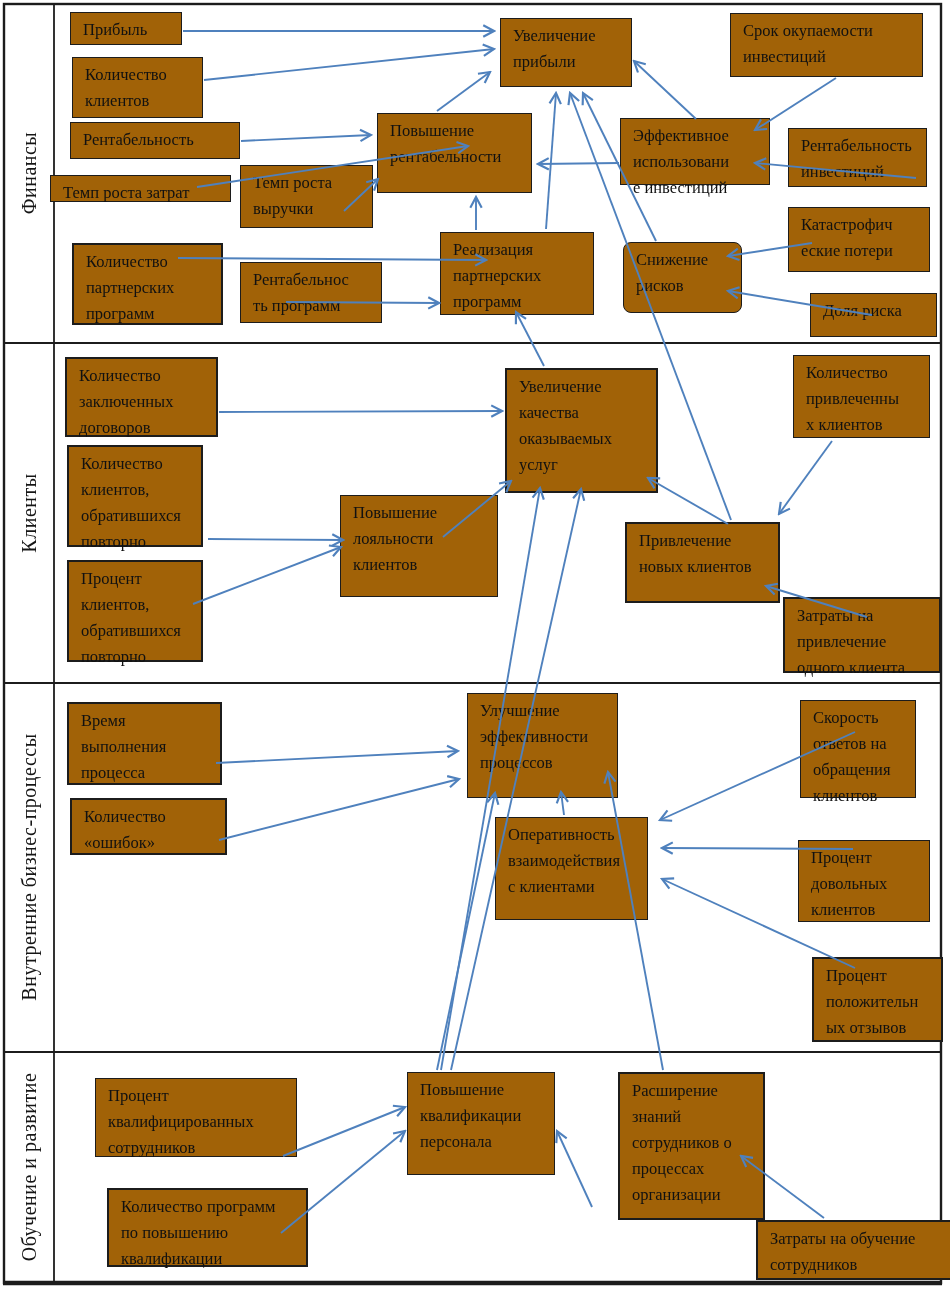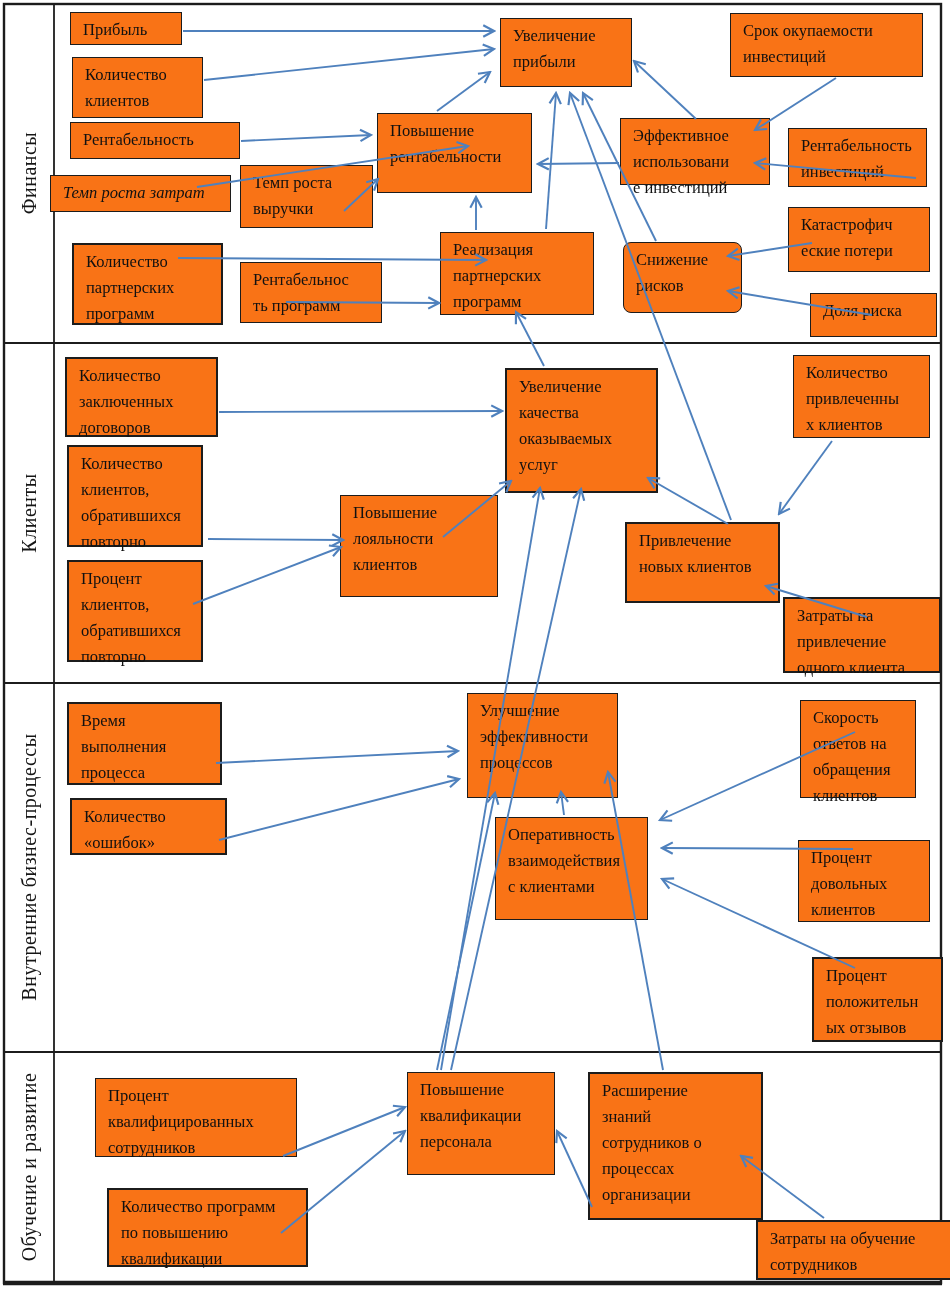--- a/index.html
+++ b/index.html
@@ -3,21 +3,21 @@
 <meta charset="utf-8">
 <style>
   html,body{margin:0;padding:0;background:#ffffff;}
   #stage{
     position:relative;width:950px;height:1292px;background:#ffffff;
     font-family:"Liberation Serif","DejaVu Serif",serif;color:#111;
     overflow:hidden;
   }
   svg.layer{position:absolute;left:0;top:0;pointer-events:none;}
   .box{
-    position:absolute;box-sizing:border-box;background:#f97316;
+    position:absolute;box-sizing:border-box;background:#a16207;
     border:1.6px solid #1c1c1c;
     font-size:16.5px;line-height:26px;
     padding:4px 6px 2px 12px;
     white-space:pre-line;z-index:2;
   }
   .box.thick{border-width:2.4px;}
   .band-label{
     position:absolute;transform:translate(-50%,-50%) rotate(-90deg);
     transform-origin:center center;white-space:nowrap;
     font-size:20px;letter-spacing:0.5px;z-index:1;color:#151515;
@@ -39,21 +39,21 @@
 
   <div class="band-label" style="left:29px;top:173px;">Финансы</div>
   <div class="band-label" style="left:29px;top:513px;">Клиенты</div>
   <div class="band-label" style="left:29px;top:867px;">Внутренние бизнес-процессы</div>
   <div class="band-label" style="left:29px;top:1167px;">Обучение и развитие</div>
 
   <div class="box" style="left:70px;top:12px;width:112px;height:33px;">Прибыль</div>
   <div class="box" style="left:72px;top:57px;width:131px;height:61px;">Количество
 клиентов</div>
   <div class="box" style="left:70px;top:122px;width:170px;height:37px;">Рентабельность</div>
-  <div class="box" style="left:50px;top:175px;width:181px;height:37px;font-style:italic;">Темп роста затрат</div>
+  <div class="box" style="left:50px;top:175px;width:181px;height:27px;">Темп роста затрат</div>
   <div class="box" style="left:240px;top:165px;width:133px;height:63px;">Темп роста
 выручки</div>
   <div class="box" style="left:377px;top:113px;width:155px;height:80px;">Повышение
 рентабельности</div>
   <div class="box" style="left:500px;top:18px;width:132px;height:69px;">Увеличение
 прибыли</div>
   <div class="box" style="left:730px;top:13px;width:193px;height:64px;">Срок окупаемости
 инвестиций</div>
   <div class="box" style="left:620px;top:118px;width:150px;height:67px;">Эффективное
 использовани
@@ -122,21 +122,21 @@
 ых отзывов</div>
   <div class="box" style="left:95px;top:1078px;width:202px;height:79px;">Процент
 квалифицированных
 сотрудников</div>
   <div class="box thick" style="left:107px;top:1188px;width:201px;height:79px;">Количество программ
 по повышению
 квалификации</div>
   <div class="box" style="left:407px;top:1072px;width:148px;height:103px;">Повышение
 квалификации
 персонала</div>
-  <div class="box thick" style="left:588px;top:1072px;width:175px;height:148px;">Расширение
+  <div class="box thick" style="left:618px;top:1072px;width:147px;height:148px;">Расширение
 знаний
 сотрудников о
 процессах
 организации</div>
   <div class="box thick" style="left:732px;top:1220px;width:209px;height:60px;margin-left:24px;">Затраты на обучение
 сотрудников</div>
 
   <svg class="layer" width="950" height="1292" style="z-index:3">
     <defs>
       <marker id="arw" viewBox="0 0 12 12" refX="10.5" refY="6" markerWidth="8" markerHeight="8" orient="auto" markerUnits="strokeWidth">

